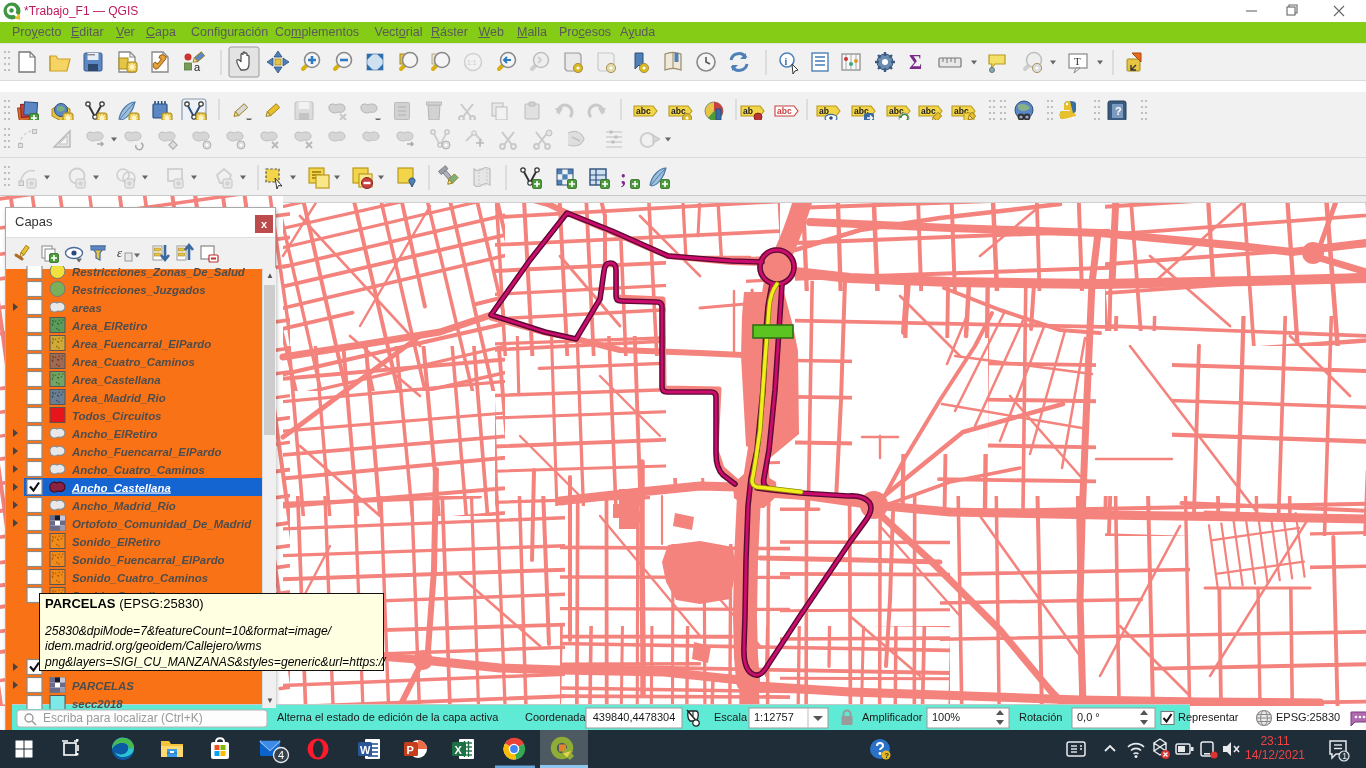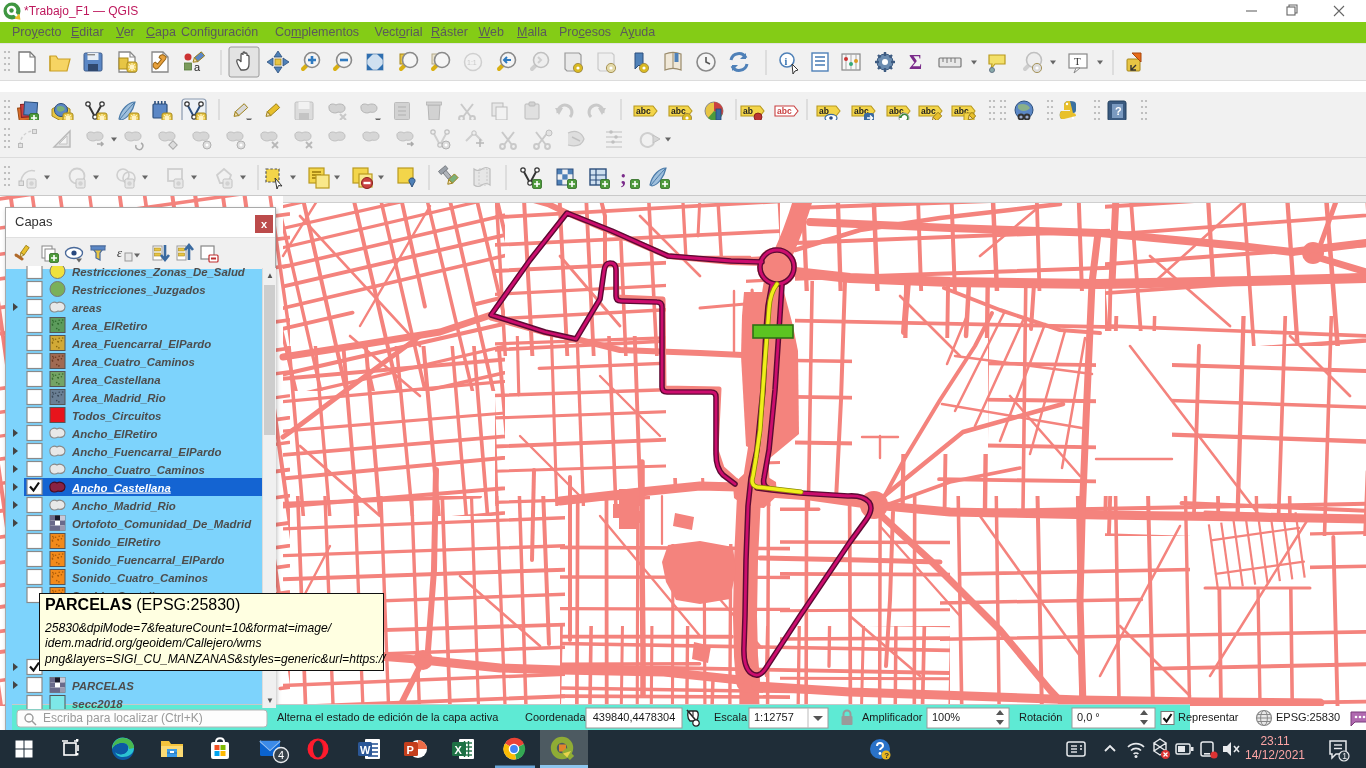--- a/index.html
+++ b/index.html
@@ -7,36 +7,36 @@
 #titlebar{position:absolute;left:0;top:0;width:1366px;height:22px;background:#fff}
 #titlebar .ttl{position:absolute;left:24px;top:4px;font-size:12px;color:#be185d}
 #menubar{position:absolute;left:0;top:22px;width:1366px;height:22px;background:#84cc16;border-bottom:1px solid #e3e3e3}
 #menubar span{position:absolute;top:3px;font-size:12.5px;color:#5a5a5a;white-space:nowrap}
 .tbrow{position:absolute;left:0;width:1366px;height:38px;background:#f1f1f1}
 #tb1{top:44px;height:37px;border-bottom:1px solid #dcdcdc}
 #tb2{top:92px;height:39px;border-bottom:3px solid #be185d}
 #tb3{top:120px;height:38px;border-bottom:1px solid #dcdcdc}
 #tb4{top:158px;height:38px;border-bottom:1px solid #c9c9c9}
 #map{position:absolute;left:0;top:196px;width:1366px;height:510px;background:#fff}
-#panel{position:absolute;left:5px;top:207px;width:271px;height:538px;background:#7dd3fc;border:1px solid #a9a9a9;box-shadow:1px 2px 4px rgba(0,0,0,0.25)}
+#panel{position:absolute;left:5px;top:207px;width:271px;height:538px;background:#f97316;border:1px solid #a9a9a9;box-shadow:1px 2px 4px rgba(0,0,0,0.25)}
 #panel .ph{position:absolute;left:0;top:0;width:100%;height:30px;background:#fff;border-bottom:1px solid #e0e0e0}
 #panel .ph .t{position:absolute;left:9px;top:6px;font-size:13px;color:#333}
 #panel .close{position:absolute;right:2px;top:7px;width:18px;height:18px;background:#bc4b4b;color:#fff;font-size:11px;text-align:center;line-height:18px;font-weight:bold}
 #panel .ptb{position:absolute;left:0;top:30px;width:100%;height:31px;background:#f0f0f0}
 #sbv{position:absolute;right:1px;top:61px;width:14px;height:440px;background:#f0f0f0;border-left:1px solid #dcdcdc}
 #sbv .up,#sbv .dn{position:absolute;left:0;width:14px;height:15px;color:#555;font-size:8px;text-align:center;line-height:15px}
 #sbv .up{top:0}
 #sbv .dn{bottom:0}
 #sbv .th{position:absolute;left:1px;top:17px;width:11px;height:150px;background:#cdcdcd}
 #statusbar{position:absolute;left:12px;top:704px;width:1178px;height:26px;background:#5eead4;border-top:1px solid #c8c8c8}
 #taskbar{position:absolute;left:0;top:730px;width:1366px;height:38px;background:#1f2d38}
 #tooltip{position:absolute;left:39px;top:593px;width:345px;height:78px;background:#ffffe1;border:1px solid #111;padding:2px 5px;z-index:50}
-#tooltip .tl1{font-size:16px;color:#000;margin-bottom:7px}
+#tooltip .tl1{font-size:13px;color:#000;margin-bottom:13px}
 #tooltip .tli{font-size:12.1px;font-style:italic;color:#000;line-height:15.4px}
-.clk{position:absolute;color:#fca5a5;font-size:12px;text-align:center;width:80px}
+.clk{position:absolute;color:#ef4444;font-size:12px;text-align:center;width:80px}
 svg{display:block}
 </style></head>
 <body>
 <div id="root">
  <div id="titlebar">
    <svg width="1366" height="22">
      <g transform="translate(12,11)">
           <circle cx="0" cy="0" r="8.5" fill="#3f9641"></circle>
           <circle cx="-0.5" cy="-0.5" r="4.8" fill="#fff"></circle>
           <circle cx="-0.5" cy="-0.5" r="2.2" fill="#3f9641"></circle>
@@ -50,21 +50,21 @@
        <path d="M1334,6 L1344,16 M1344,6 L1334,16"></path>
      </g>
    </svg>
    <div class="ttl">*Trabajo_F1 — QGIS</div>
  </div>
  <div id="menubar">
       <span style="left:12px">Pro<u>y</u>ecto</span>
       <span style="left:71px"><u>E</u>ditar</span>
       <span style="left:116px"><u>V</u>er</span>
       <span style="left:146px"><u>C</u>apa</span>
-      <span style="left:181px">Confi<u>g</u>uración</span>
+      <span style="left:191px">Confi<u>g</u>uración</span>
       <span style="left:275px">Co<u>m</u>plementos</span>
       <span style="left:374.5px">Vect<u>o</u>rial</span>
       <span style="left:431px"><u>R</u>áster</span>
       <span style="left:478.5px"><u>W</u>eb</span>
       <span style="left:517px"><u>M</u>alla</span>
       <span style="left:559px">Pro<u>c</u>esos</span>
       <span style="left:620px">A<u>y</u>uda</span>
     </div>
  <div id="tb1" class="tbrow">
       <svg width="1366" height="37">

